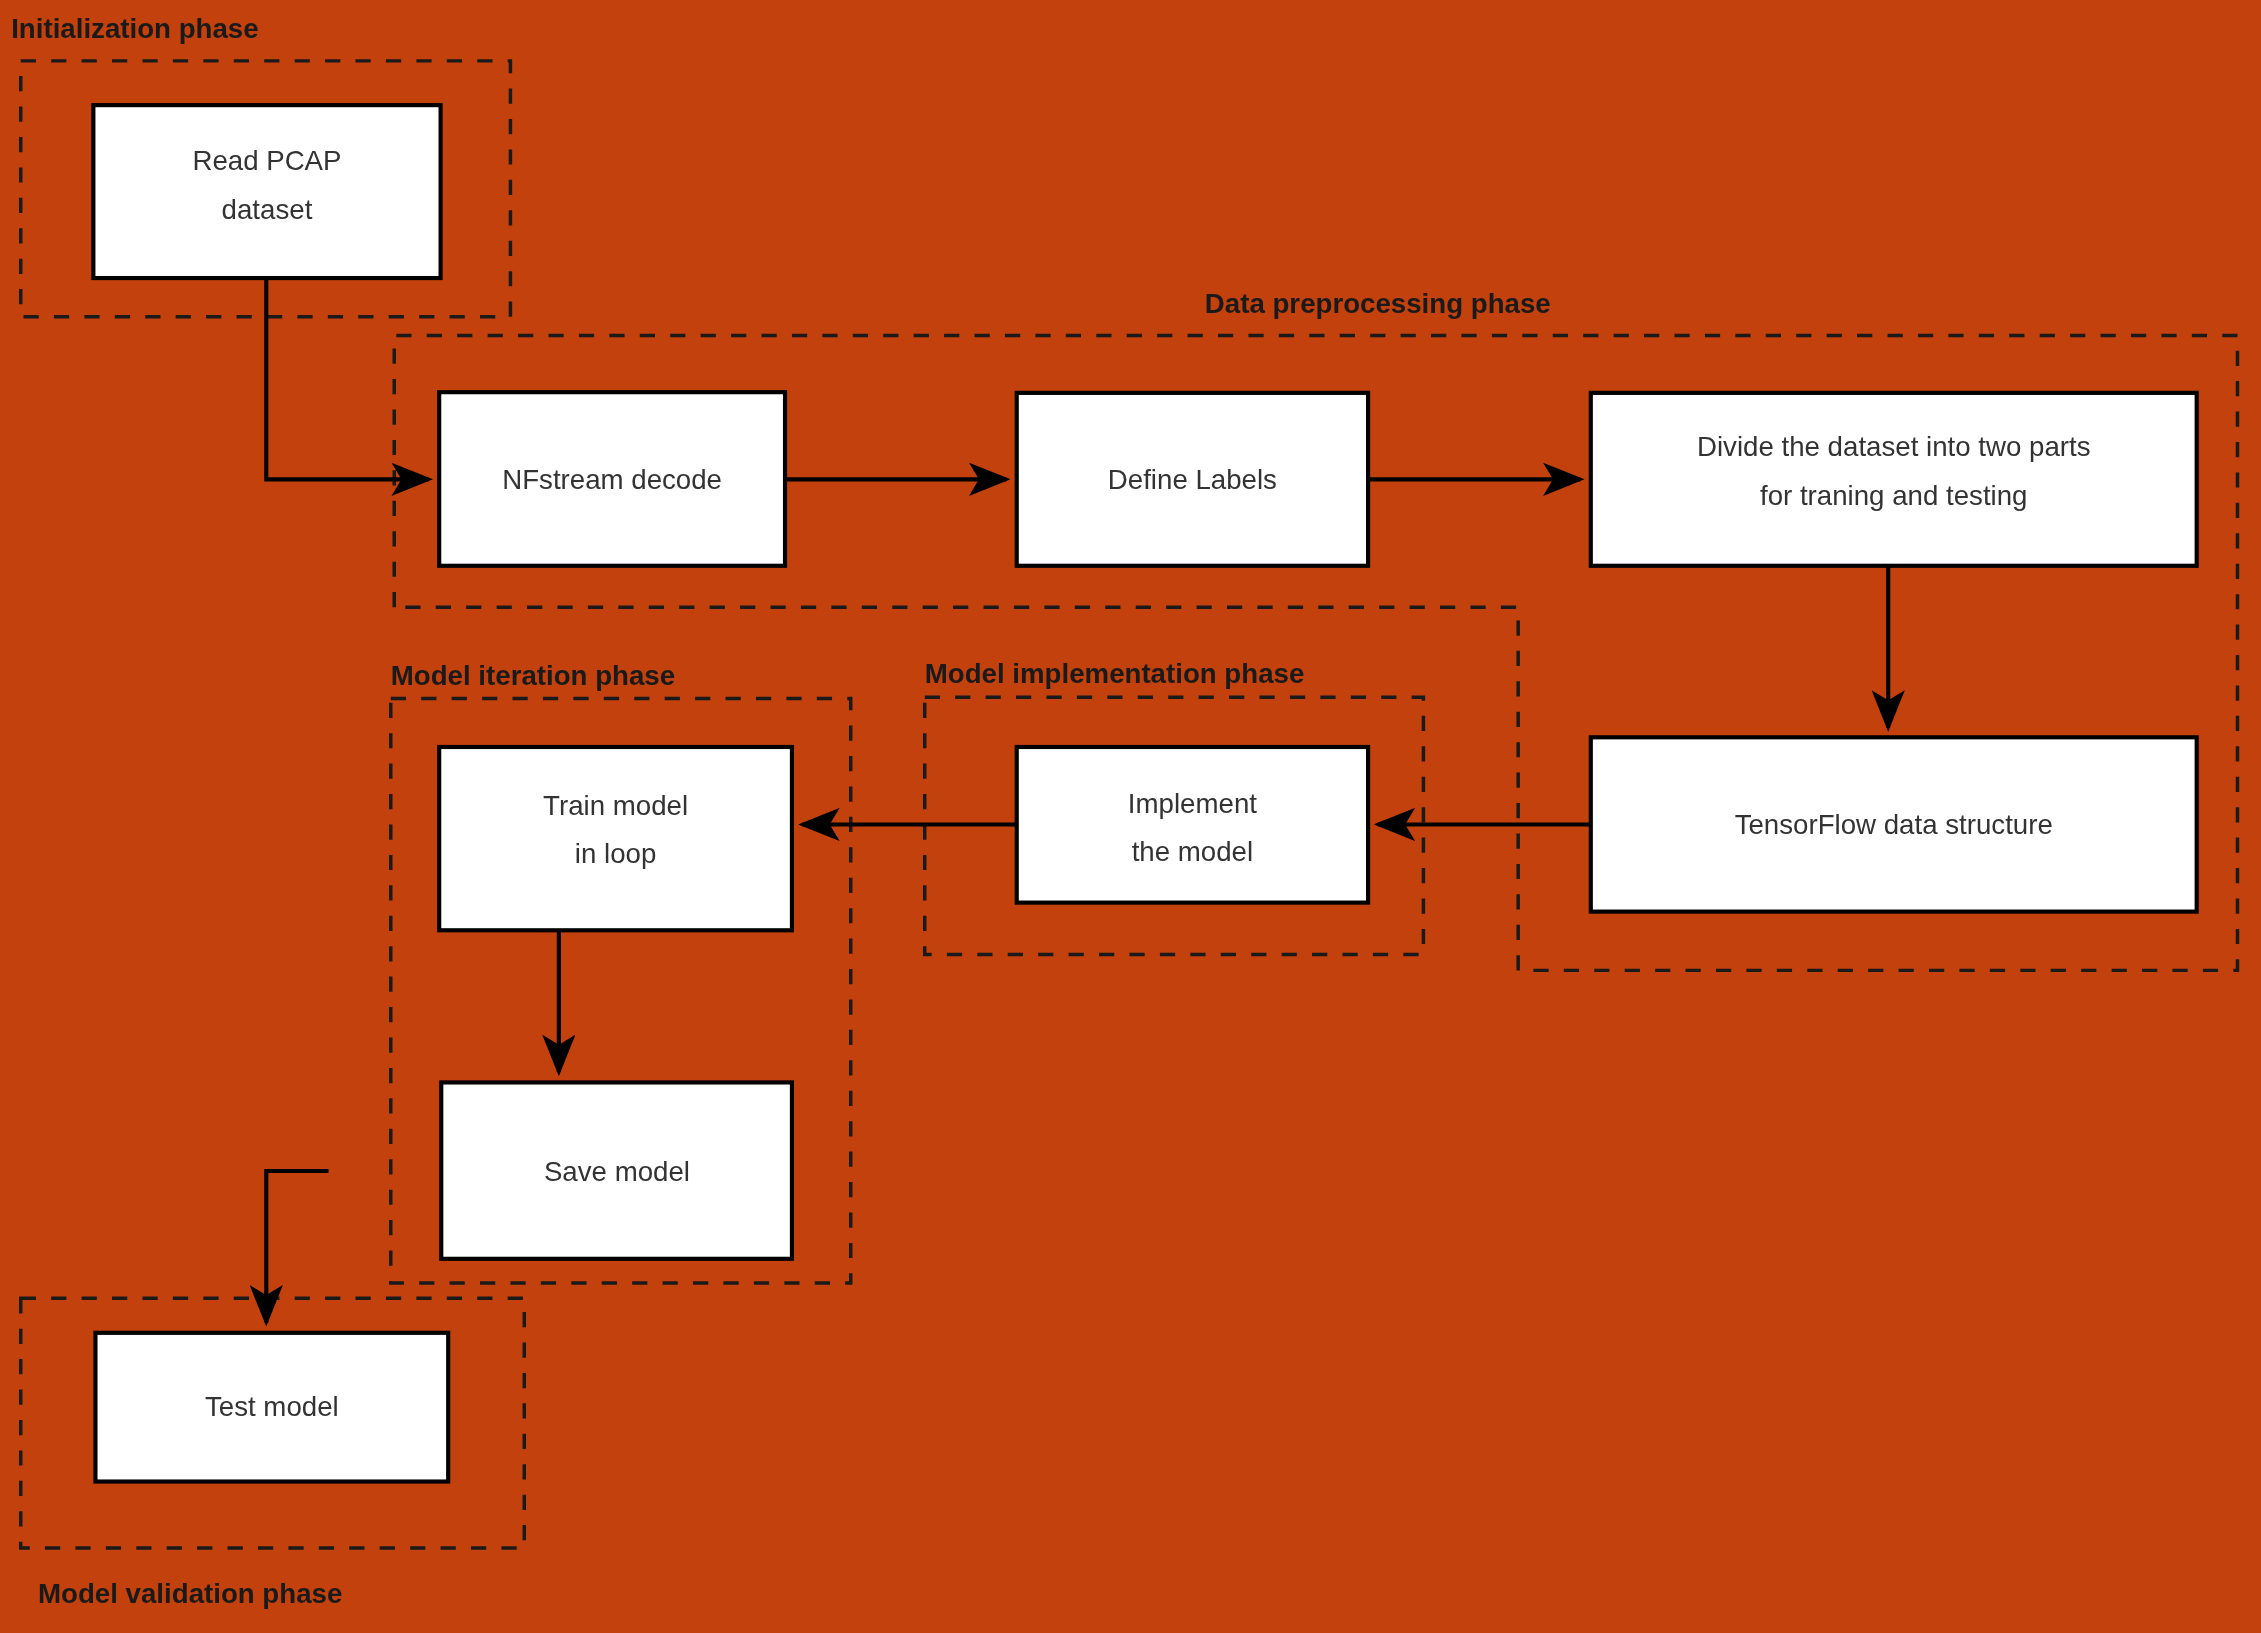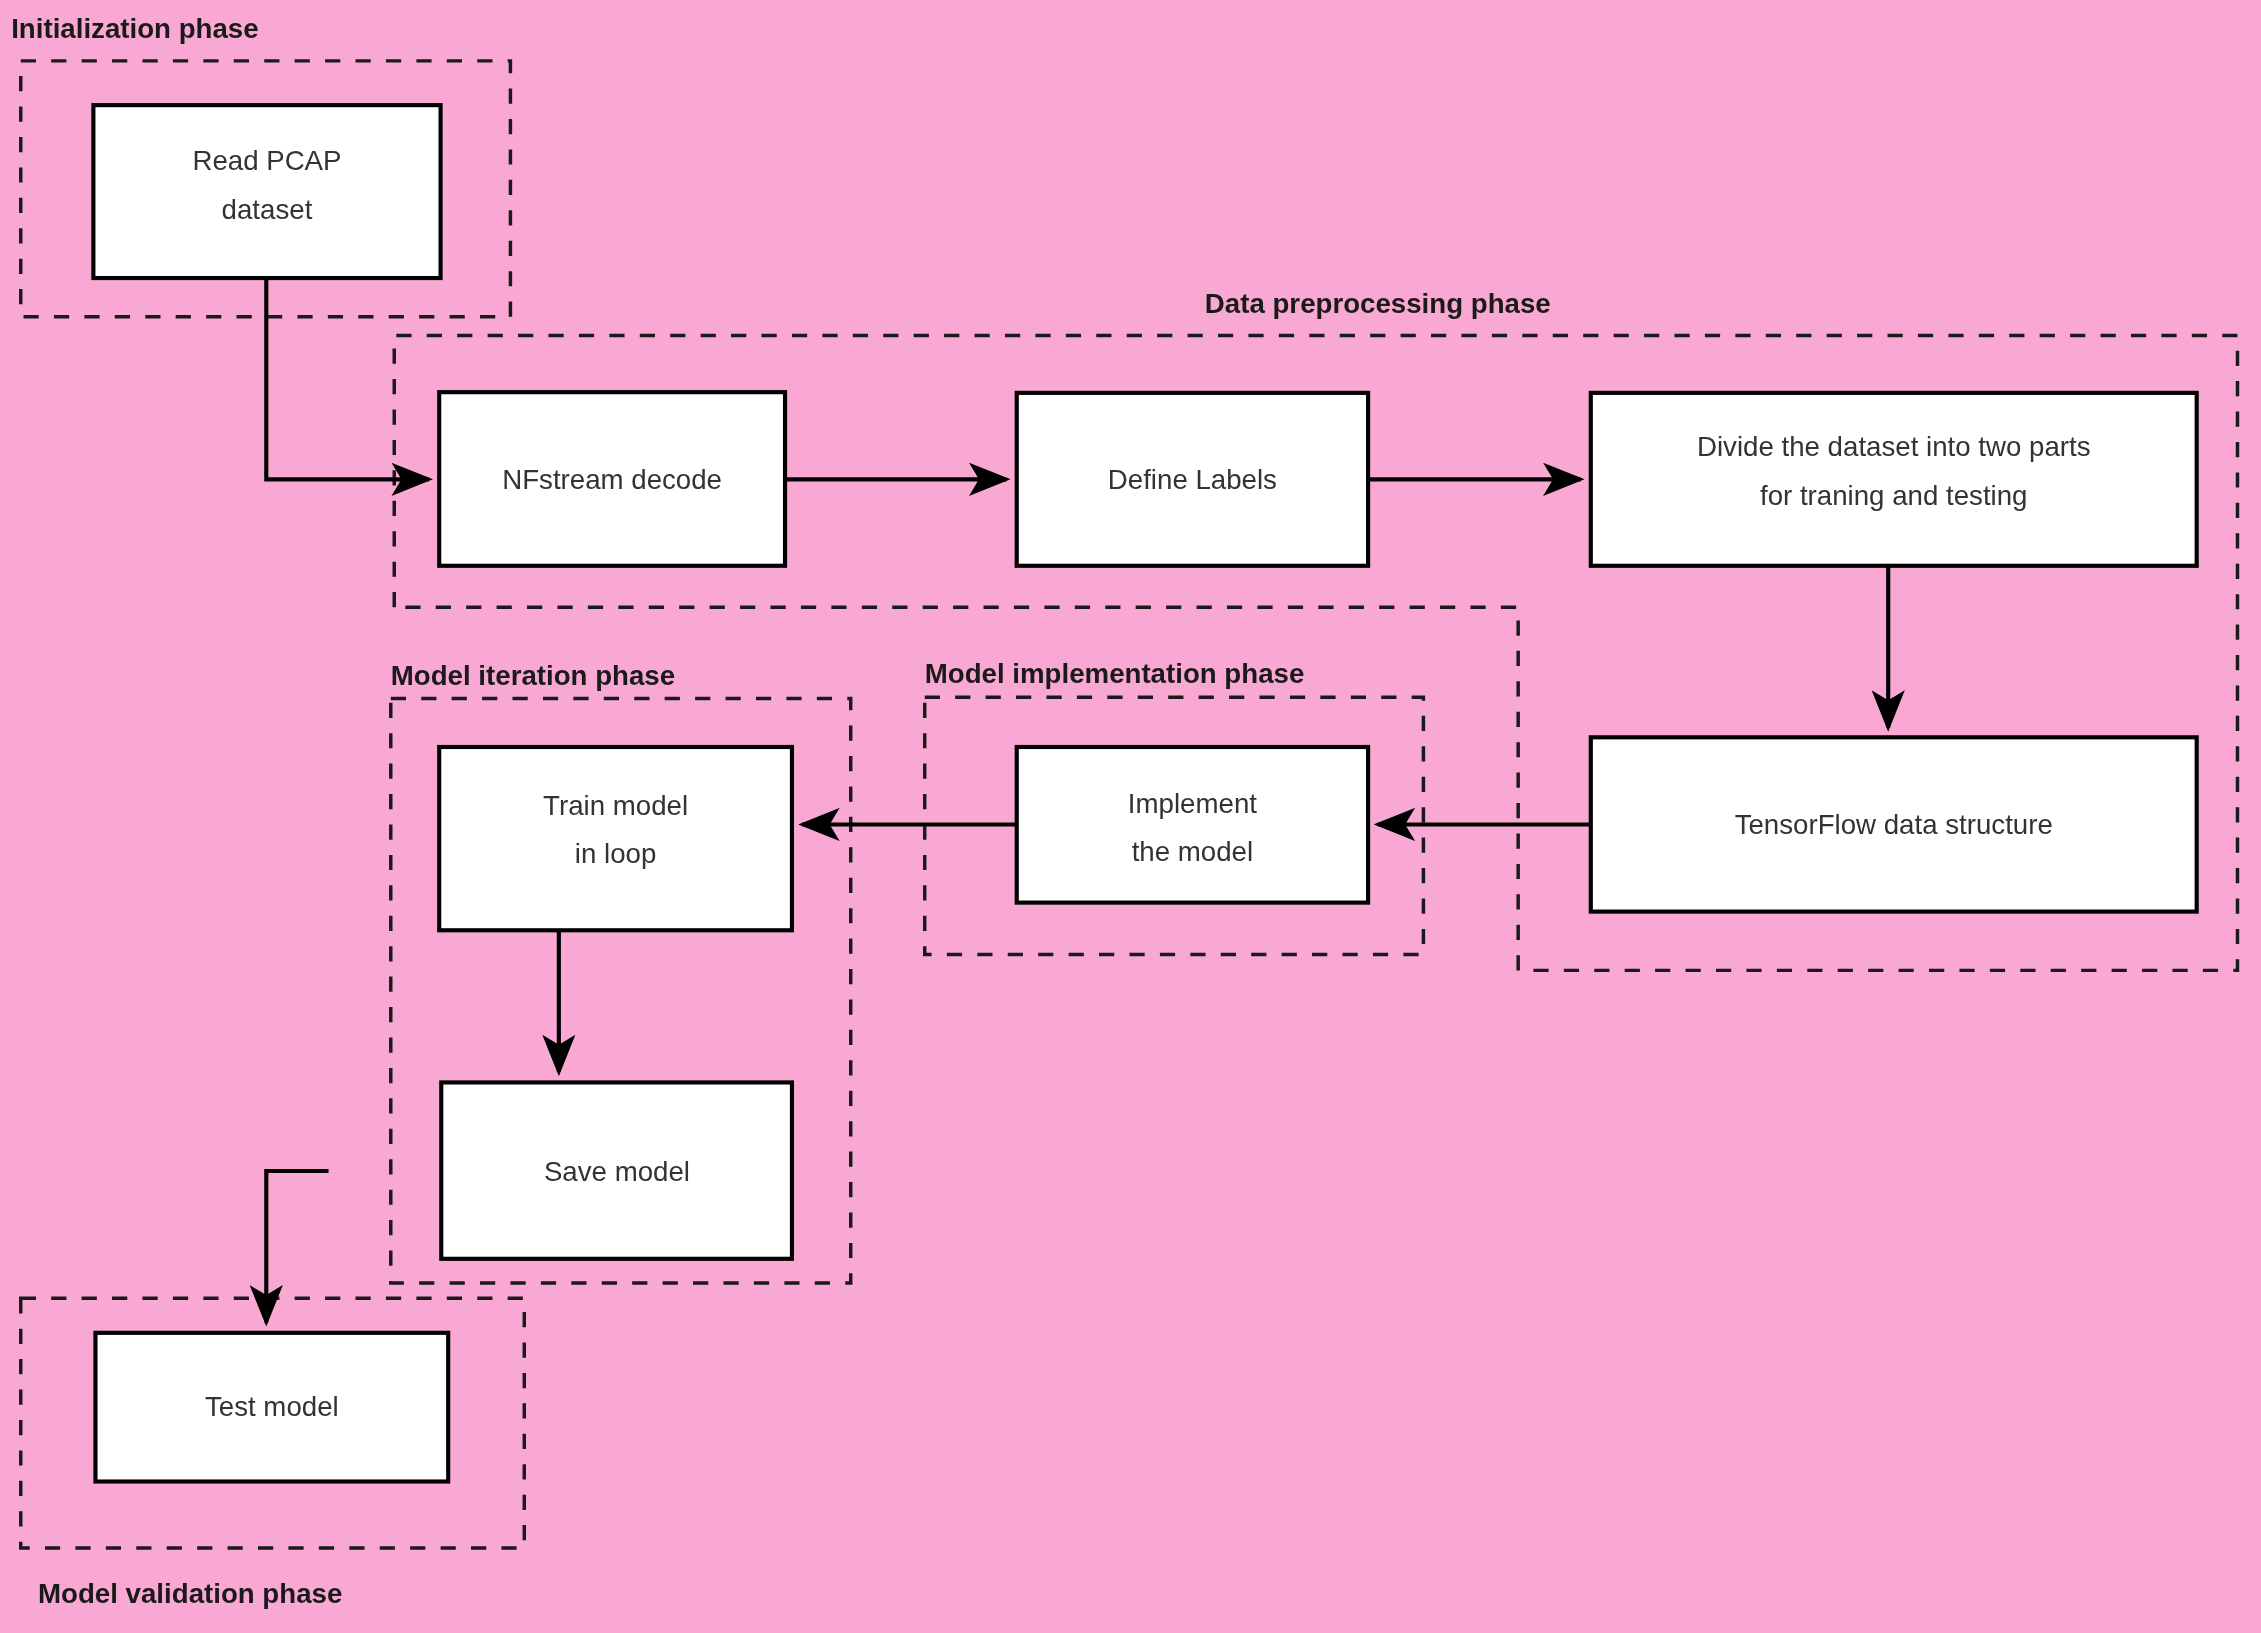--- a/index.html
+++ b/index.html
@@ -1,17 +1,17 @@
 <!DOCTYPE html>
 <html style="font-size:11px"><head>
 <meta charset="utf-8">
 <style>
   html,body{margin:0;padding:0;background:#ffffff;}
   body{font-family:"Liberation Sans", sans-serif;}
-  #stage{position:relative;width:2261px;height:1633px;background:#f9a8d4;overflow:hidden;}
+  #stage{position:relative;width:2261px;height:1633px;background:#c2410c;overflow:hidden;}
   svg{display:block;}
   .phase-label{font-family:"Liberation Sans", sans-serif;font-weight:bold;fill:#1a1a1a;font-size:40px;}
   .node-label{font-family:"Liberation Sans", sans-serif;fill:#333333;font-size:40px;}
   .solid-box{fill:#ffffff;stroke:#000000;stroke-width:6;}
   .dashed-box{fill:none;stroke:#1a1a1a;stroke-width:5;stroke-dasharray:22 22;}
   .edge{stroke:#000000;stroke-width:6;fill:none;}
 </style>
 </head>
 <body>
 

